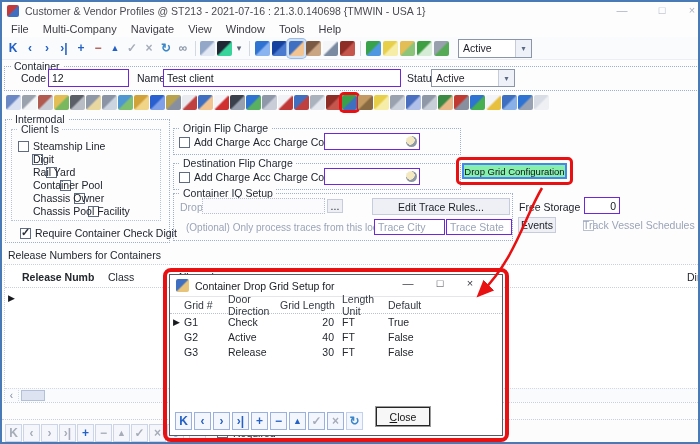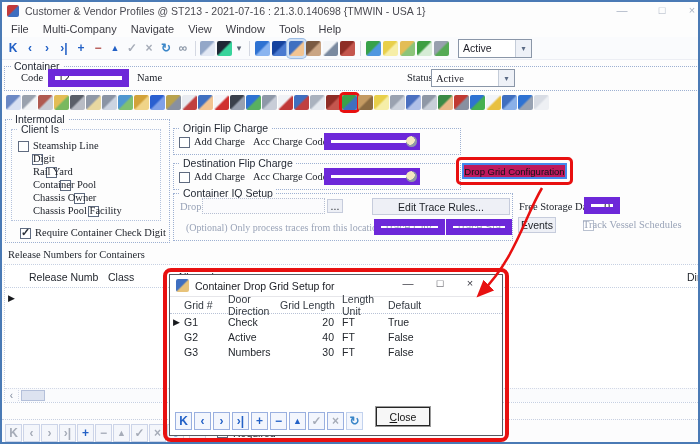--- a/index.html
+++ b/index.html
@@ -1,18 +1,18 @@
 <!DOCTYPE html>
 <html><head>
 <meta charset="utf-8">
 <style>
   html,body{margin:0;padding:0;background:#d8d8d8;}
   .window{position:relative;width:700px;height:444px;box-sizing:border-box;border:2px solid #4a7ab5;
           background:#fdfdfd;font-family:"Liberation Sans",sans-serif;font-size:11px;color:#2b2b2b;overflow:hidden;}
-  .abs{position:absolute;font-family:Liberation Serif, serif;}
+  .abs{position:absolute;}
   
   .titlebar{position:absolute;left:0;top:0;right:0;height:18px;background:#fdfdfd;display:flex;align-items:center;padding-left:5px;}
   .apptile{width:12px;height:12px;border-radius:2px;background:linear-gradient(135deg,#c23a3a 45%,#3f6fc0 55%);flex:none;}
   .apptitle{margin-left:6px;font-size:10.5px;color:#4a4a52;white-space:nowrap;}
   .wctrl{position:absolute;top:2px;width:16px;text-align:center;color:#a9b2c2;font-size:11px;}
   .menubar{position:absolute;left:0;top:18px;right:0;height:17px;display:flex;align-items:center;gap:14px;padding-left:9px;
            background:#fdfdfd;border-bottom:1px solid #eef0f4;color:#3c3c44;}
   .menubar span{cursor:default;}
   
   .toolbar1{position:absolute;left:0;top:35px;right:0;height:22px;display:flex;align-items:center;gap:1px;
@@ -32,32 +32,32 @@
   .combo .val{padding-left:4px;flex:1;font-size:10.5px;color:#1f1f28;}
   .combo .caret{width:15px;align-self:stretch;background:#eef1f7;border-left:1px solid #c4ccd8;display:flex;align-items:center;justify-content:center;color:#5a6a84;font-size:8px;}
   
   .group{position:absolute;border:1px dotted #9db0d2;box-sizing:border-box;}
   .glabel{position:absolute;top:-7px;left:6px;background:#fdfdfd;padding:0 3px;font-size:10.5px;color:#1f2530;white-space:nowrap;}
   .cb{position:relative;width:11px;height:11px;box-sizing:border-box;border:1px solid #5f6b80;background:#fff;display:inline-block;flex:none;}
   .cb.checked::after{content:"✓";position:absolute;top:-3px;left:0px;font-size:11px;font-weight:bold;color:#2b3038;}
   .cb.disabled{border-color:#b9c1d0;}
   .cblabel{font-size:10.5px;color:#20242c;white-space:nowrap;}
   .graytext{color:#9aa4b8;}
-  input.txt{position:absolute;box-sizing:border-box;border:7px solid #6d28d9;height:18px;background:#fff;
+  input.txt{position:absolute;box-sizing:border-box;border:1px solid #6d28d9;height:18px;background:#fff;
             font-family:"Liberation Sans",sans-serif;font-size:10.5px;padding:0 3px;color:#16181e;}
   input.txt::placeholder{color:#9aa4b8;opacity:1;}
   input.txt.disabled{border:1px dotted #b6bfd2;background:#fbfbfd;}
   input.txt.num{text-align:right;}
   .flatbtn{position:absolute;box-sizing:border-box;background:#eef0f6;border:1px solid #c6ccdc;
            display:flex;align-items:center;justify-content:center;font-size:10.5px;color:#1c2026;cursor:default;}
   .lookup{position:absolute;width:11px;height:11px;border-radius:50%;
           background:radial-gradient(circle at 40% 40%,#f4e8c0 0 45%,#8f98a6 46% 100%);}
   
   .redbox{position:absolute;border:3px solid #e81010;border-radius:5px;box-sizing:border-box;z-index:10;}
-  .dropbtn{position:absolute;box-sizing:border-box;background:#be185d;border:2px solid #4488ee;
+  .dropbtn{position:absolute;box-sizing:border-box;background:#86efac;border:2px solid #4488ee;
            display:flex;align-items:center;justify-content:center;font-size:9.5px;color:#101318;white-space:nowrap;}
   
   .relgrid{position:absolute;left:2px;top:262px;width:696px;height:139px;background:#fff;border:1px dotted #c6d0e2;box-sizing:border-box;}
   .relheader{position:absolute;left:0;top:0;right:0;height:22px;border-bottom:1px dotted #c6d0e2;font-size:10.5px;color:#23272e;}
   .relheader span{position:absolute;top:6px;white-space:nowrap;}
   .marker{font-size:9px;color:#17191d;}
   .hscroll{position:absolute;left:0;bottom:0;right:0;height:13px;border-top:1px dotted #d2d8e6;background:#fafbfd;display:flex;align-items:center;}
   .harrow{width:13px;text-align:center;color:#7a8498;font-size:10px;border-right:1px dotted #d2d8e6;}
   .hthumb{width:22px;height:9px;margin-left:2px;background:#dde3f0;border:1px solid #b4c0da;}
   
@@ -153,20 +153,21 @@
       <span class="caret">▾</span>
     </span>
   </div>
 
   
   <div class="group" style="left:2px;top:64px;width:695px;height:25px;">
     <span class="glabel">Container</span>
     <span class="abs cblabel" style="left:16px;top:5px;">Code</span>
     <input class="txt" style="left: 43px; top: 2px; width: 81px;" value="12">
     <span class="abs cblabel" style="left:132px;top:5px;">Name</span>
+    <input class="txt" style="left: 158px; top: 2px; width: 238px;" value="Test client">
     <span class="abs cblabel" style="left:402px;top:5px;">Status</span>
     <span class="combo abs" style="left:426px;top:2px;width:84px;height:18px;">
       <span class="val">Active</span>
       <span class="caret">▾</span>
     </span>
   </div>
 
   
   <div class="toolbar2">
       <span class="tile" style="background: linear-gradient(135deg, rgb(107, 136, 196) 45%, rgb(216, 224, 242) 55%);"></span>
@@ -268,21 +269,21 @@
   <span class="abs cblabel" style="left:517px;top:199px;">Free Storage Days</span>
   <input class="txt num" style="left: 582px; top: 195px; width: 36px; height: 17px;" value="0">
   <span class="flatbtn" style="left:516px;top:215px;width:38px;height:16px;">Events</span>
   <span class="cb abs disabled" style="left:567px;top:218px;"></span>
   <span class="abs" style="left:6px;top:247px;font-size:10.5px;color:#1d222a;">Release Numbers for Containers</span>
 
   
   <span class="abs cblabel graytext" style="left:581px;top:217px;">Track Vessel Schedules</span>
   <div class="relgrid">
     <div class="relheader">
-      <span style="left:24px;">Release Numb</span>
+      <span style="left:17px;font-weight:bold;">Release Numb</span>
       <span style="left:103px;">Class</span>
       <span style="left:172px;">Allowed</span>
       <span style="left:682px;">Direc</span>
     </div>
     <span class="abs marker" style="left:3px;top:28px;">▶</span>
     <div class="hscroll">
       <span class="harrow">‹</span>
       <span class="hthumb"></span>
     </div>
   </div>
@@ -336,21 +337,21 @@
           <span class="dc0"></span>
           <span class="dc1">G2</span>
           <span class="dc2">Active</span>
           <span class="dc3 r">40</span>
           <span class="dc4">FT</span>
           <span class="dc5">False</span>
         </div>
         <div class="drow">
           <span class="dc0"></span>
           <span class="dc1">G3</span>
-          <span class="dc2">Numbers</span>
+          <span class="dc2">Release</span>
           <span class="dc3 r">30</span>
           <span class="dc4">FT</span>
           <span class="dc5">False</span>
         </div>
       </div>
 
       <div class="dlgbar">
         <span class="dbtn blue">K</span>
         <span class="dbtn blue">‹</span>
         <span class="dbtn blue">›</span>

